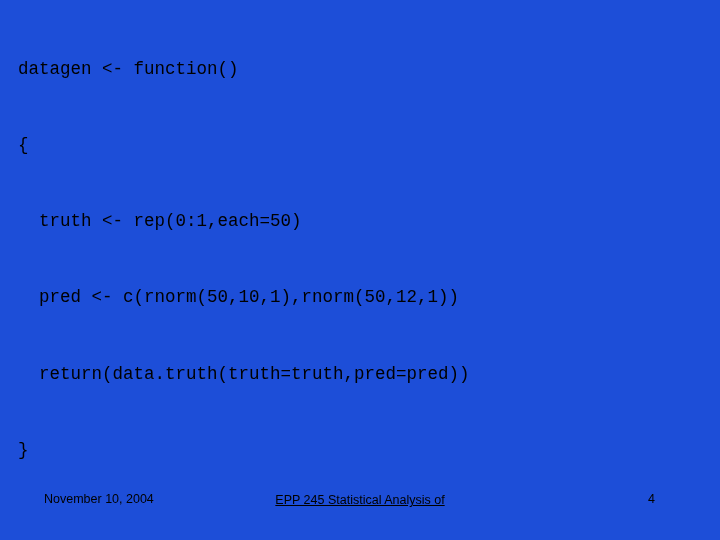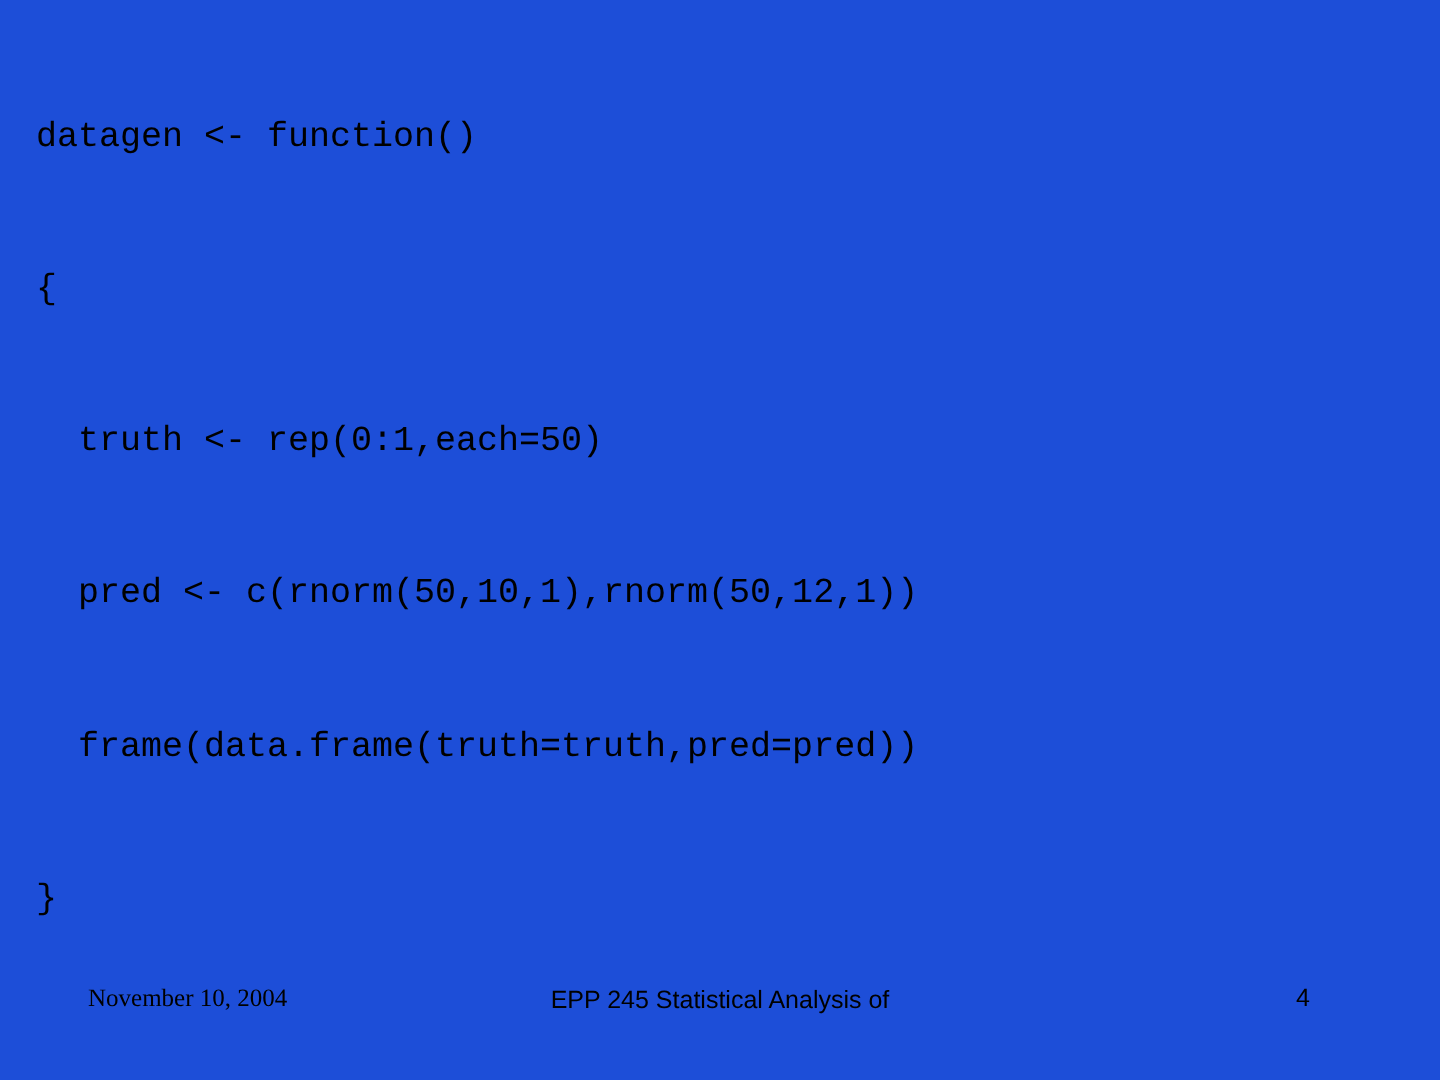--- a/index.html
+++ b/index.html
@@ -41,32 +41,33 @@
     top: 492px;
     width: 720px;
     height: 48px;
   }
   #footer-date {
     position: absolute;
     left: 44px;
     top: 0px;
     font-size: 12.5px;
     color: #000000;
-    font-family: Liberation Serif, serif;
+    font-family: Liberation Sans, sans-serif;
   }
   #footer-center {
     position: absolute;
     left: 240px;
     top: 0px;
     width: 240px;
     text-align: center;
     font-size: 12.5px;
     line-height: 17px;
     color: #000000;
     font-family: "Liberation Sans", sans-serif;
+    text-decoration: underline;
   }
   #footer-page {
     position: absolute;
     left: 648px;
     top: 0px;
     width: 30px;
     text-align: left;
     font-size: 12.5px;
     color: #000000;
     font-family: "Liberation Sans", sans-serif;
@@ -75,21 +76,21 @@
 </head>
 <body>
 
 <div id="slide">
 
   <div id="code-block">
     <div class="line">datagen &lt;- function()</div>
     <div class="line">{</div>
     <div class="line">  truth &lt;- rep(0:1,each=50)</div>
     <div class="line">  pred &lt;- c(rnorm(50,10,1),rnorm(50,12,1))</div>
-    <div class="line">  frame(data.frame(truth=truth,pred=pred))</div>
+    <div class="line">  return(data.truth(truth=truth,pred=pred))</div>
     <div class="line">}</div>
     
     
     
     
     
     
     
     
     

